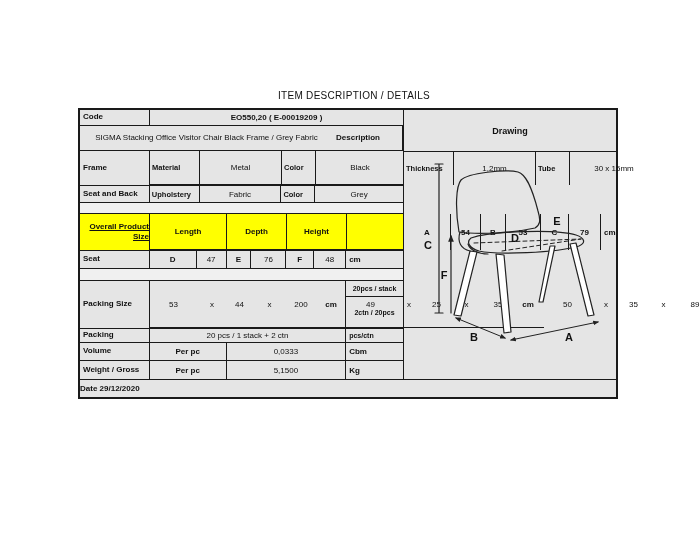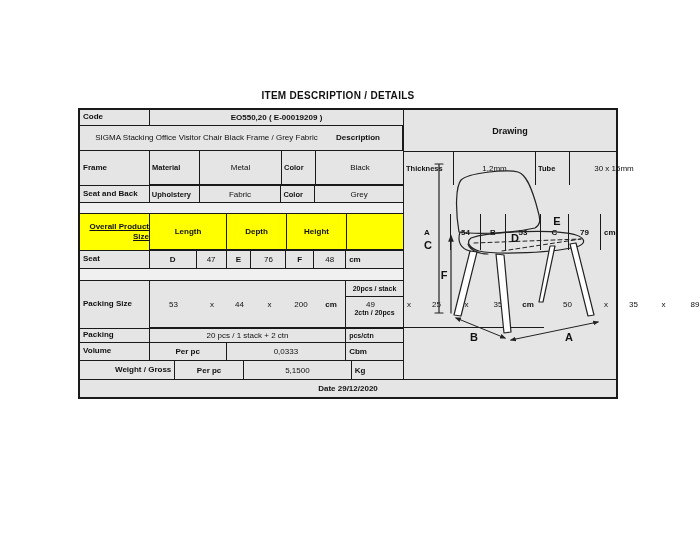--- a/index.html
+++ b/index.html
@@ -6,22 +6,22 @@
   html,body { width:700px; height:560px; }
   body {
     background:#ffffff;
     font-family:"Liberation Sans", sans-serif;
     color:#111;
     position:relative;
     overflow:hidden;
     -webkit-font-smoothing:antialiased;
   }
   .sheet-title {
-    position:absolute; left:68px; top:90px; width:540px;
-    text-align:center; font-weight:bold; font-size:10px; letter-spacing:.3px;
+    position:absolute; left:84px; top:90px; width:540px;
+    text-align:center; font-weight:normal; font-size:10px; letter-spacing:.3px;
   }
   .maintable {
     position:absolute; left:78px; top:108px; width:540px; height:291px;
     border:2px solid #1a1a1a; display:flex; flex-direction:column; background:#e5e5e5;
   }
   .cols { display:flex; flex:1; min-height:0; }
   .leftcol { width:324px; border-right:1px solid #1a1a1a; display:flex; flex-direction:column; }
   .rightcol { flex:1; display:flex; flex-direction:column; }
   .row { display:flex; border-bottom:1px solid #1a1a1a; align-items:stretch; flex:0 0 auto; }
   .subcol { flex:1; display:flex; min-width:0; }
@@ -36,28 +36,28 @@
   .wrap { white-space:normal; text-align:center; line-height:1.2; }
   .yellow { background:#ffff00; }
   .gap { background:#f0f0f0; }
   .w70{width:70px;} .w50{width:50px;} .w82{width:82px;} .w34{width:34px;} .w88{width:88px;}
   .w77{width:77px;} .w60{width:60px;} .w57{width:57px;}
   .w47{width:47px;} .w30{width:30px;} .w25{width:25px;} .w35{width:35px;} .w28{width:28px;} .w32{width:32px;}
   .w120{width:120px;} .w197{width:197px;}
   .f1 { flex:1; min-width:0; }
   .h16{height:16px;} .h25{height:25px;} .h35{height:35px;} .h17{height:17px;} .h11{height:11px;}
   .h37{height:37px;} .h18{height:18px;} .h12{height:12px;} .h48{height:48px;} .h14{height:14px;}
-  .hgrow{flex:1 1 auto; min-height:0;padding-left:32px;}
+  .hgrow{flex:1 1 auto; min-height:0;}
   .notes { width:57px; display:flex; flex-direction:column; }
   .note { display:flex; align-items:center; justify-content:center; font-size:7px; font-weight:bold; white-space:nowrap; }
   .drawing-header { height:42px; border-bottom:1px solid #1a1a1a; display:flex; align-items:center; justify-content:center; font-weight:bold; font-size:9px; }
   .draw-area { flex:1; position:relative; }
   .draw-area svg { position:absolute; left:0; top:0; }
   .dim-label { position:absolute; transform:translate(-50%,-50%); font-weight:bold; font-size:11px; color:#111; }
-  .date-row { height:18px; border-top:1px solid #1a1a1a; display:flex; align-items:center; justify-content:center; font-size:8px; font-weight:bold; flex:0 0 auto; }
+  .date-row { height:18px; border-top:1px solid #1a1a1a; display:flex; align-items:center; font-size:8px; font-weight:bold; flex:0 0 auto; }
 </style>
 </head>
 <body>
 
 <div class="sheet-title">ITEM DESCRIPTION / DETAILS</div>
 
 <div class="maintable">
   <div class="cols">
 
     <div class="leftcol">

